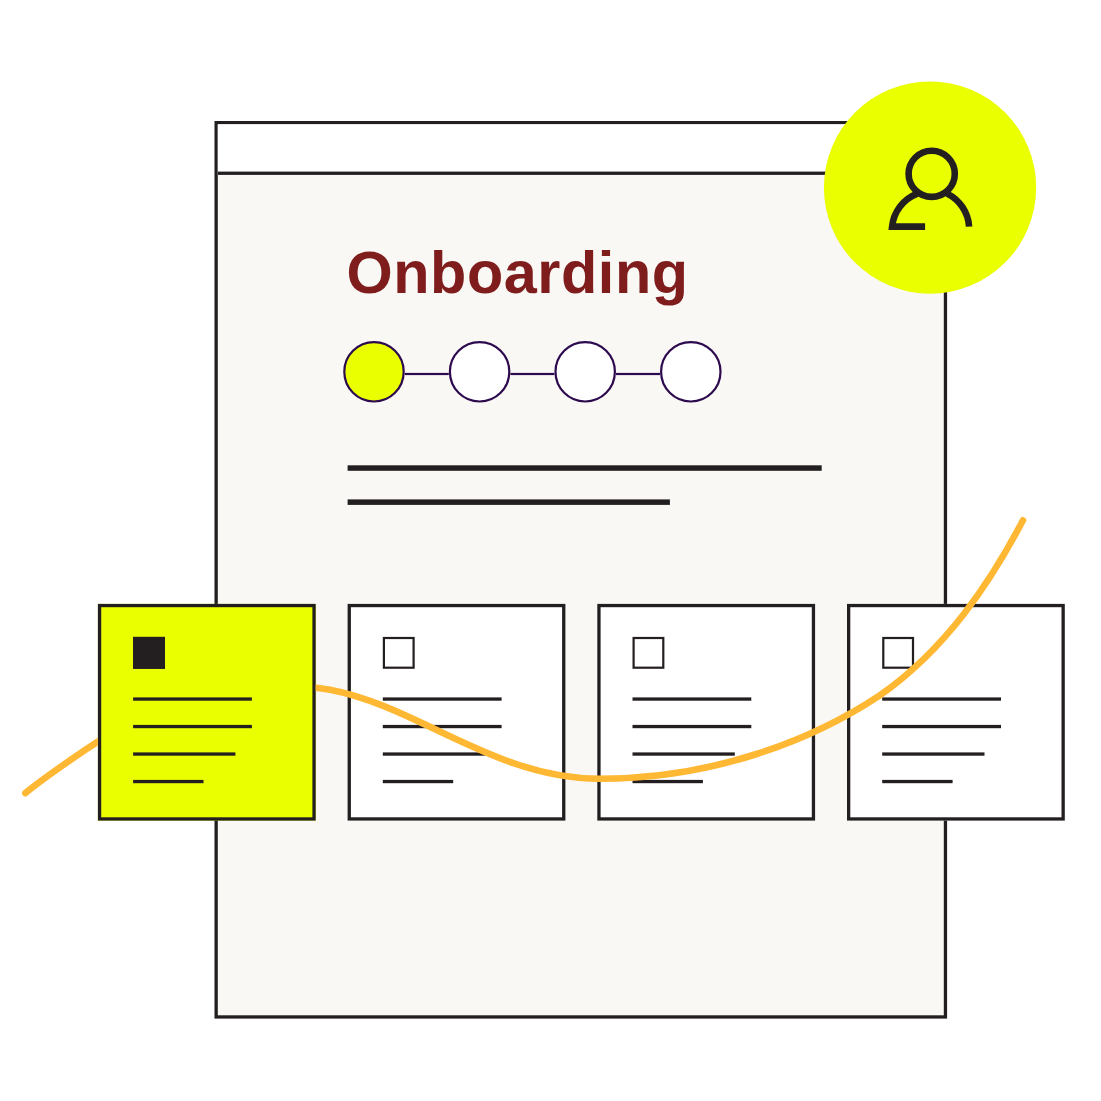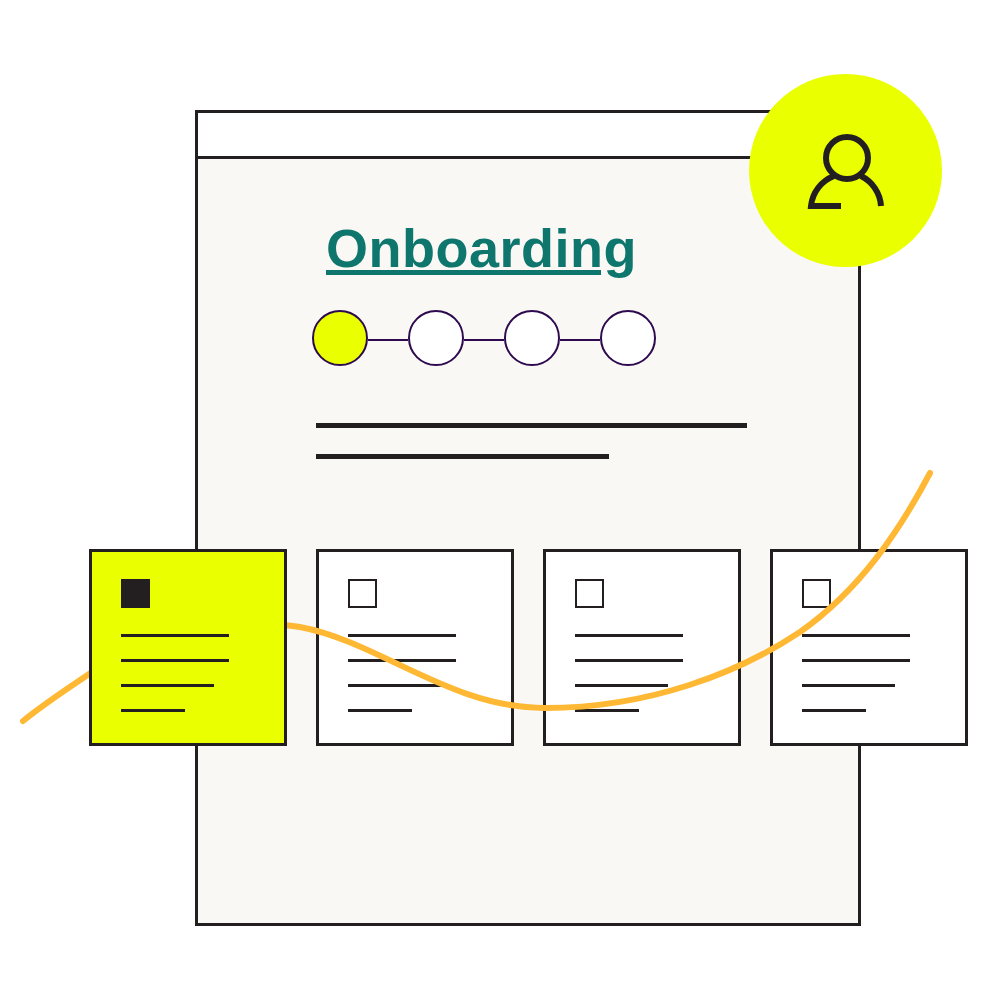--- a/index.html
+++ b/index.html
@@ -5,22 +5,22 @@
   html, body { margin: 0; padding: 0; background: #ffffff; }
   body { width: 1001px; height: 1001px; position: relative; overflow: hidden;
          font-family: "Liberation Sans", "DejaVu Sans", sans-serif; }
   .abs { position: absolute; box-sizing: border-box; }
 
   .window { left: 195px; top: 110px; width: 666px; height: 816px;
             border: 3px solid #231f20; background: #f9f8f5; }
   .titlebar { left: 0; top: 0; width: 100%; height: 46px; background: #ffffff;
               border-bottom: 3px solid #231f20; }
 
-  .title { left: 128px; top: 108px; font-size: 54px; font-weight: 700;
-           color: #0f766e; letter-spacing: 0.5px; line-height: 1; white-space: nowrap; text-decoration: underline; }
+  .title { left: 117px; top: 108px; font-size: 54px; font-weight: 700;
+           color: #7f1d1d; letter-spacing: 0.5px; line-height: 1; white-space: nowrap; }
 
   .stepper { left: 114px; top: 196px; width: 350px; height: 62px; }
   .step-conn { position: absolute; top: 30px; height: 2px; background: #2d0a4e; }
   .step { position: absolute; top: 1px; width: 56px; height: 56px; border-radius: 50%;
           border: 2.5px solid #2d0a4e; background: #ffffff; box-sizing: border-box; }
   .step.active { background: var(--accent, #eaff00); }
 
   .text-line { position: absolute; height: 5px; background: #231f20; }
 
   .avatar { left: 749px; top: 74px; width: 193px; height: 193px; border-radius: 50%;

